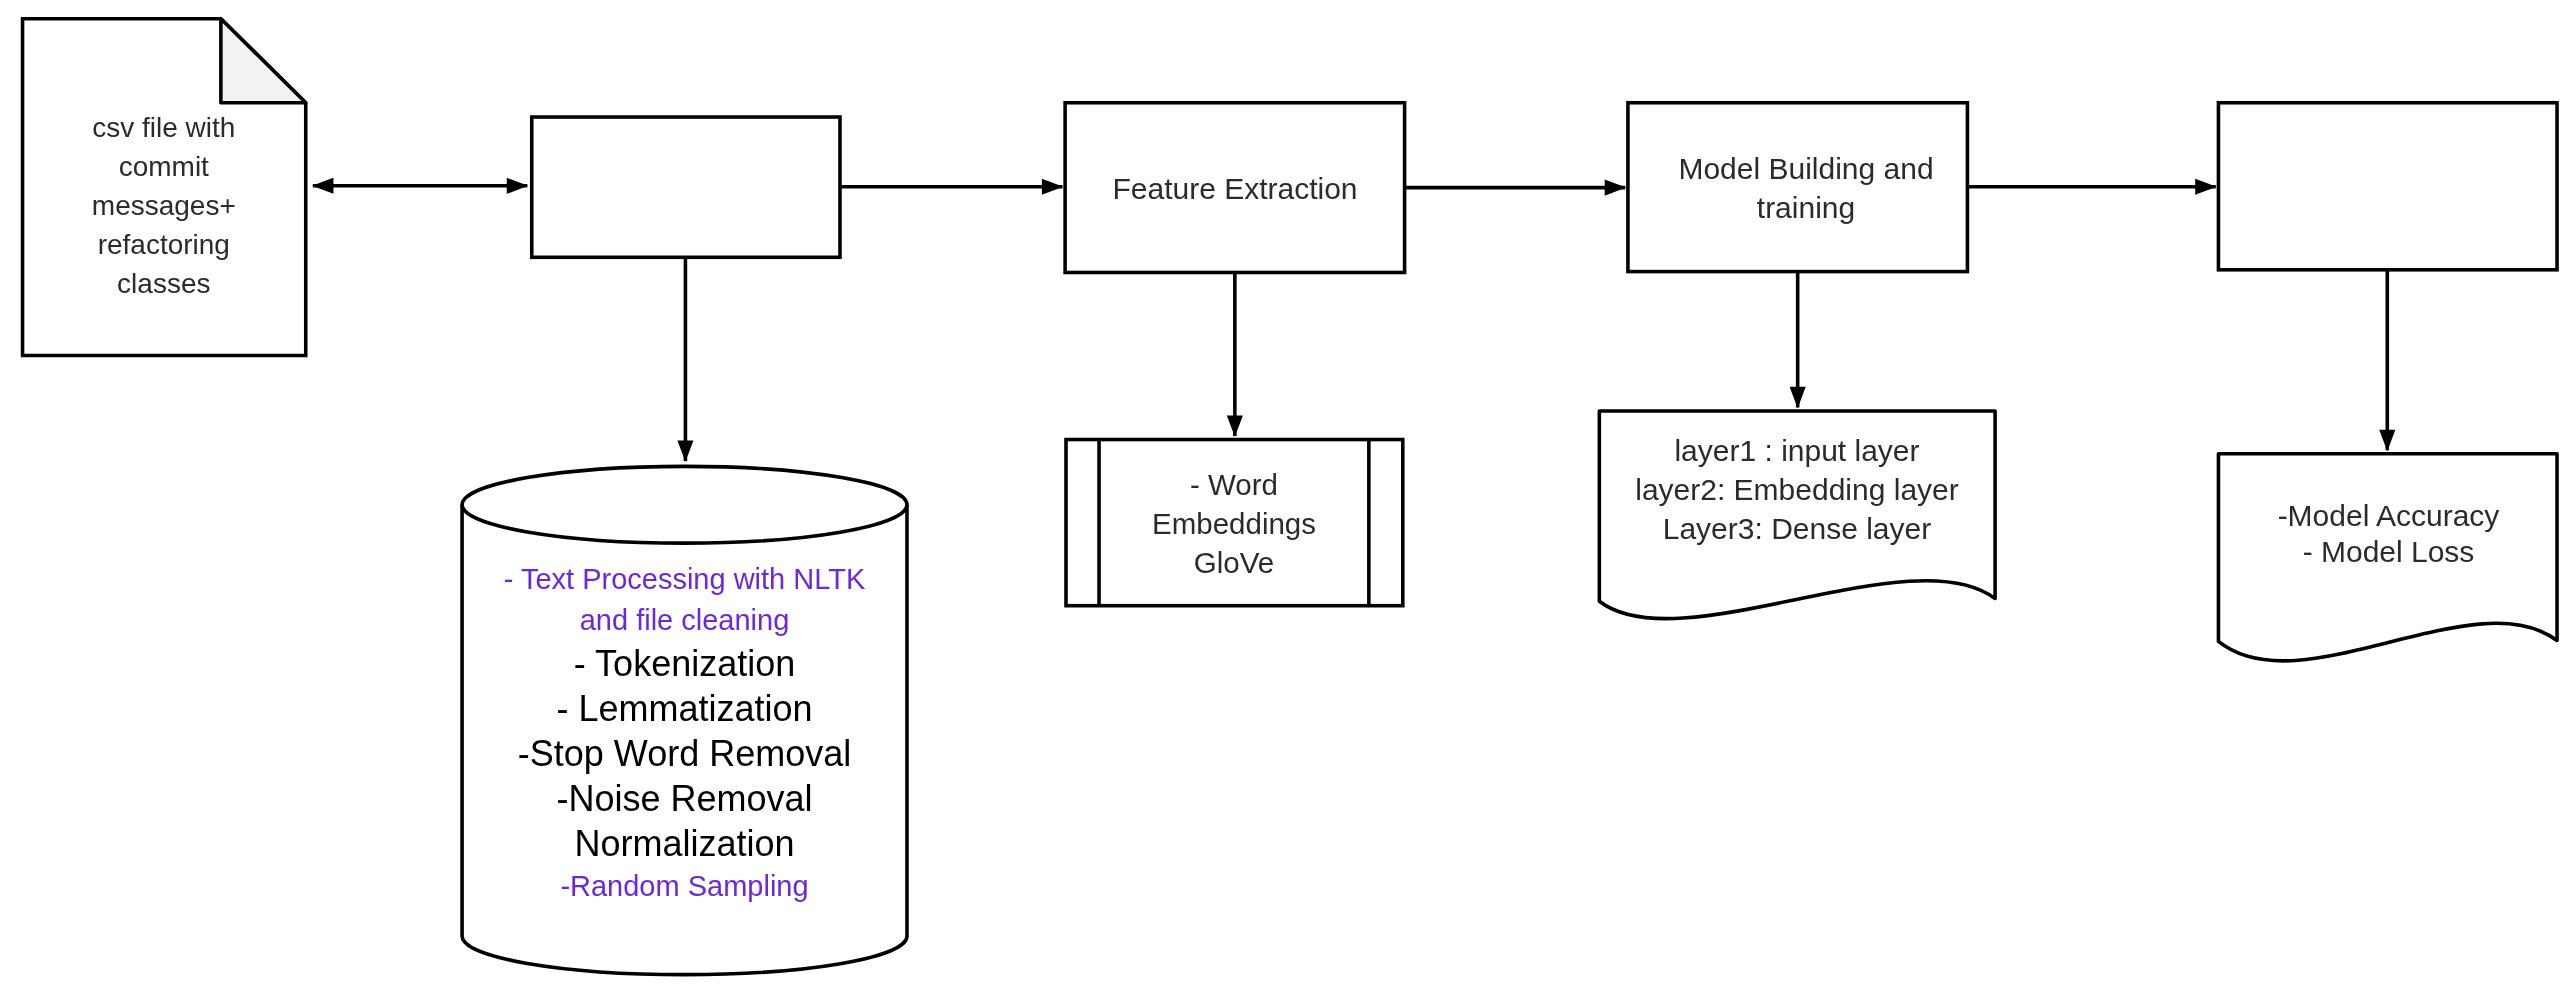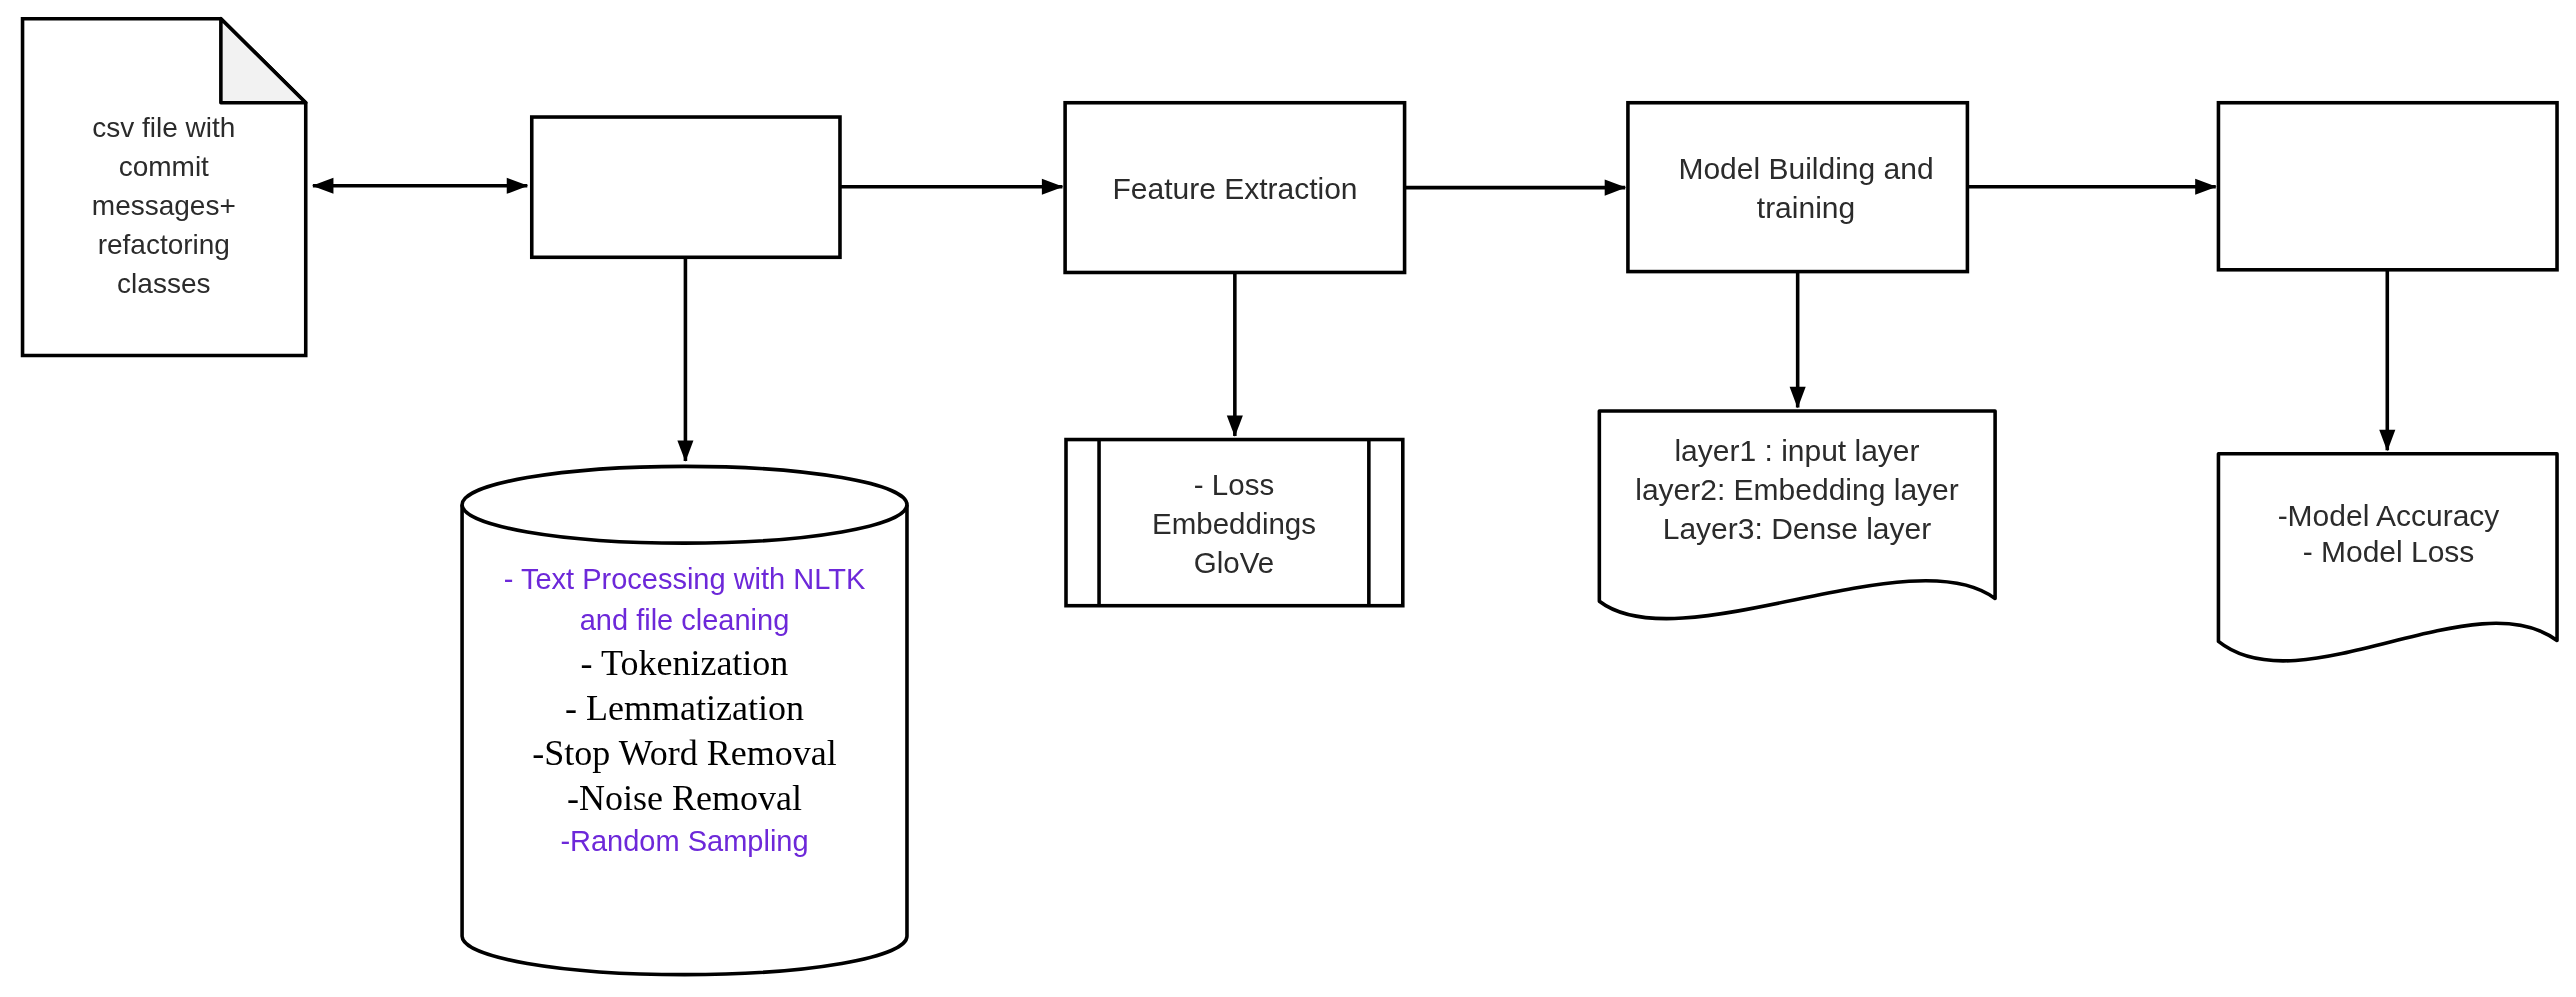--- a/index.html
+++ b/index.html
@@ -27,21 +27,21 @@
   #lbl-modelbuild{left:1628px;top:103px;width:340px;height:169px;margin-left:8px;}
   #lbl-modeltest{left:2219px;top:103px;width:339px;height:167px;}
   #lbl-embed{left:1099px;top:440px;width:270px;height:166px;font-size:29.5px;line-height:39px;}
   #lbl-layers{left:1599px;top:411px;width:396px;height:157px;font-size:30px;line-height:39px;}
   #lbl-results{left:2219px;top:454px;width:339px;height:159px;font-size:30px;line-height:36px;}
   #cyl-text{
     position:absolute;left:462px;top:559px;width:445px;
   }
   .cl{text-align:center;}
   .cl.sans{font-size:29px;line-height:41px;color:#6d28d9;}
-  .cl.serif{font-family:Liberation Serif, serif;font-size:36px;line-height:45px;color:#000000;}
+  .cl.serif{font-family:Liberation Sans, sans-serif;font-size:36px;line-height:45px;color:#000000;}
 </style>
 </head>
 <body>
 
 <div class="canvas">
 
   <svg width="2576" height="997" viewBox="0 0 2883 1116">
     <defs>
       <marker id="ah" viewBox="0 0 26 20" markerWidth="26" markerHeight="20" refX="24" refY="10" orient="auto-start-reverse" markerUnits="userSpaceOnUse">
         <path d="M1,1 L25,10 L1,19 Z" fill="#000000"></path>
@@ -84,35 +84,36 @@
 refactoring
 classes</div>
 
 
   <div class="label" id="lbl-featext">Feature Extraction</div>
 
   <div class="label" id="lbl-modelbuild">Model Building and
 training</div>
 
 
-  <div class="label" id="lbl-embed">- Loss
+  <div class="label" id="lbl-embed">- Word
 Embeddings
 GloVe</div>
 
   <div class="label" id="lbl-layers">layer1 : input layer
 layer2: Embedding layer
 Layer3: Dense layer</div>
 
   <div class="label" id="lbl-results">-Model Accuracy
 - Model Loss</div>
 
   <div id="cyl-text">
     <div class="cl sans">- Text Processing with NLTK</div>
     <div class="cl sans">and file cleaning</div>
     <div class="cl serif">- Tokenization</div>
     <div class="cl serif">- Lemmatization</div>
     <div class="cl serif">-Stop Word Removal</div>
     <div class="cl serif">-Noise Removal</div>
+    <div class="cl serif">Normalization</div>
     <div class="cl sans">-Random Sampling</div>
   </div>
 
 </div>
 
 
 </body></html>

